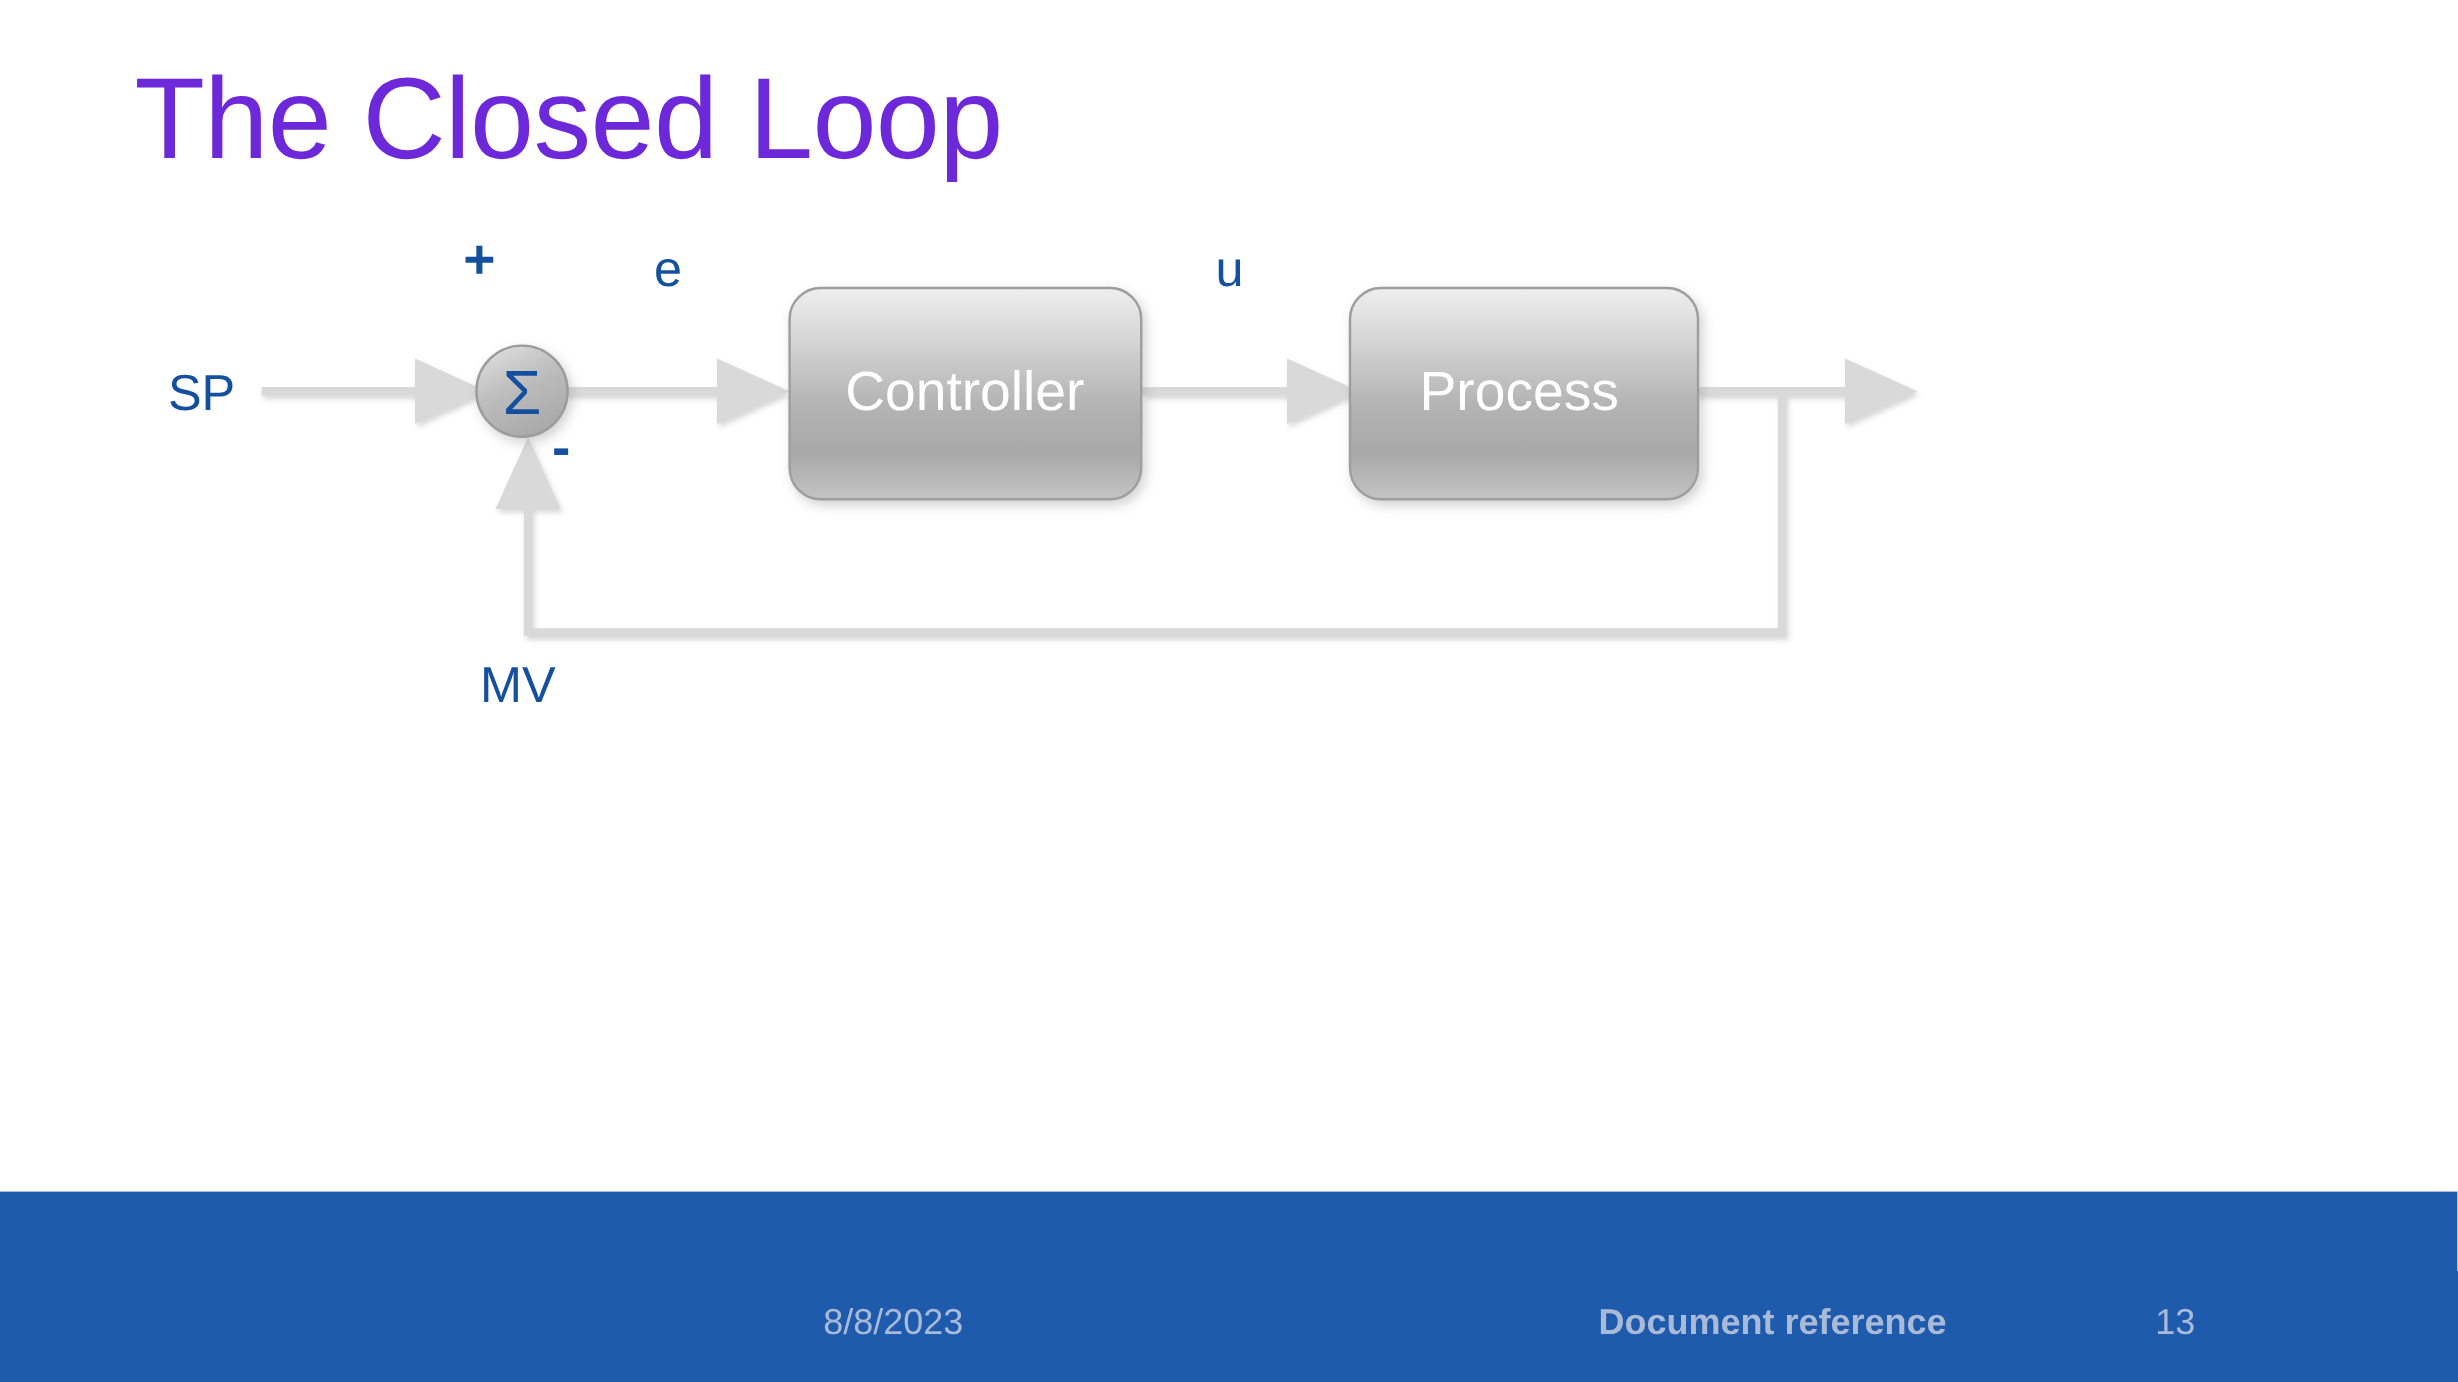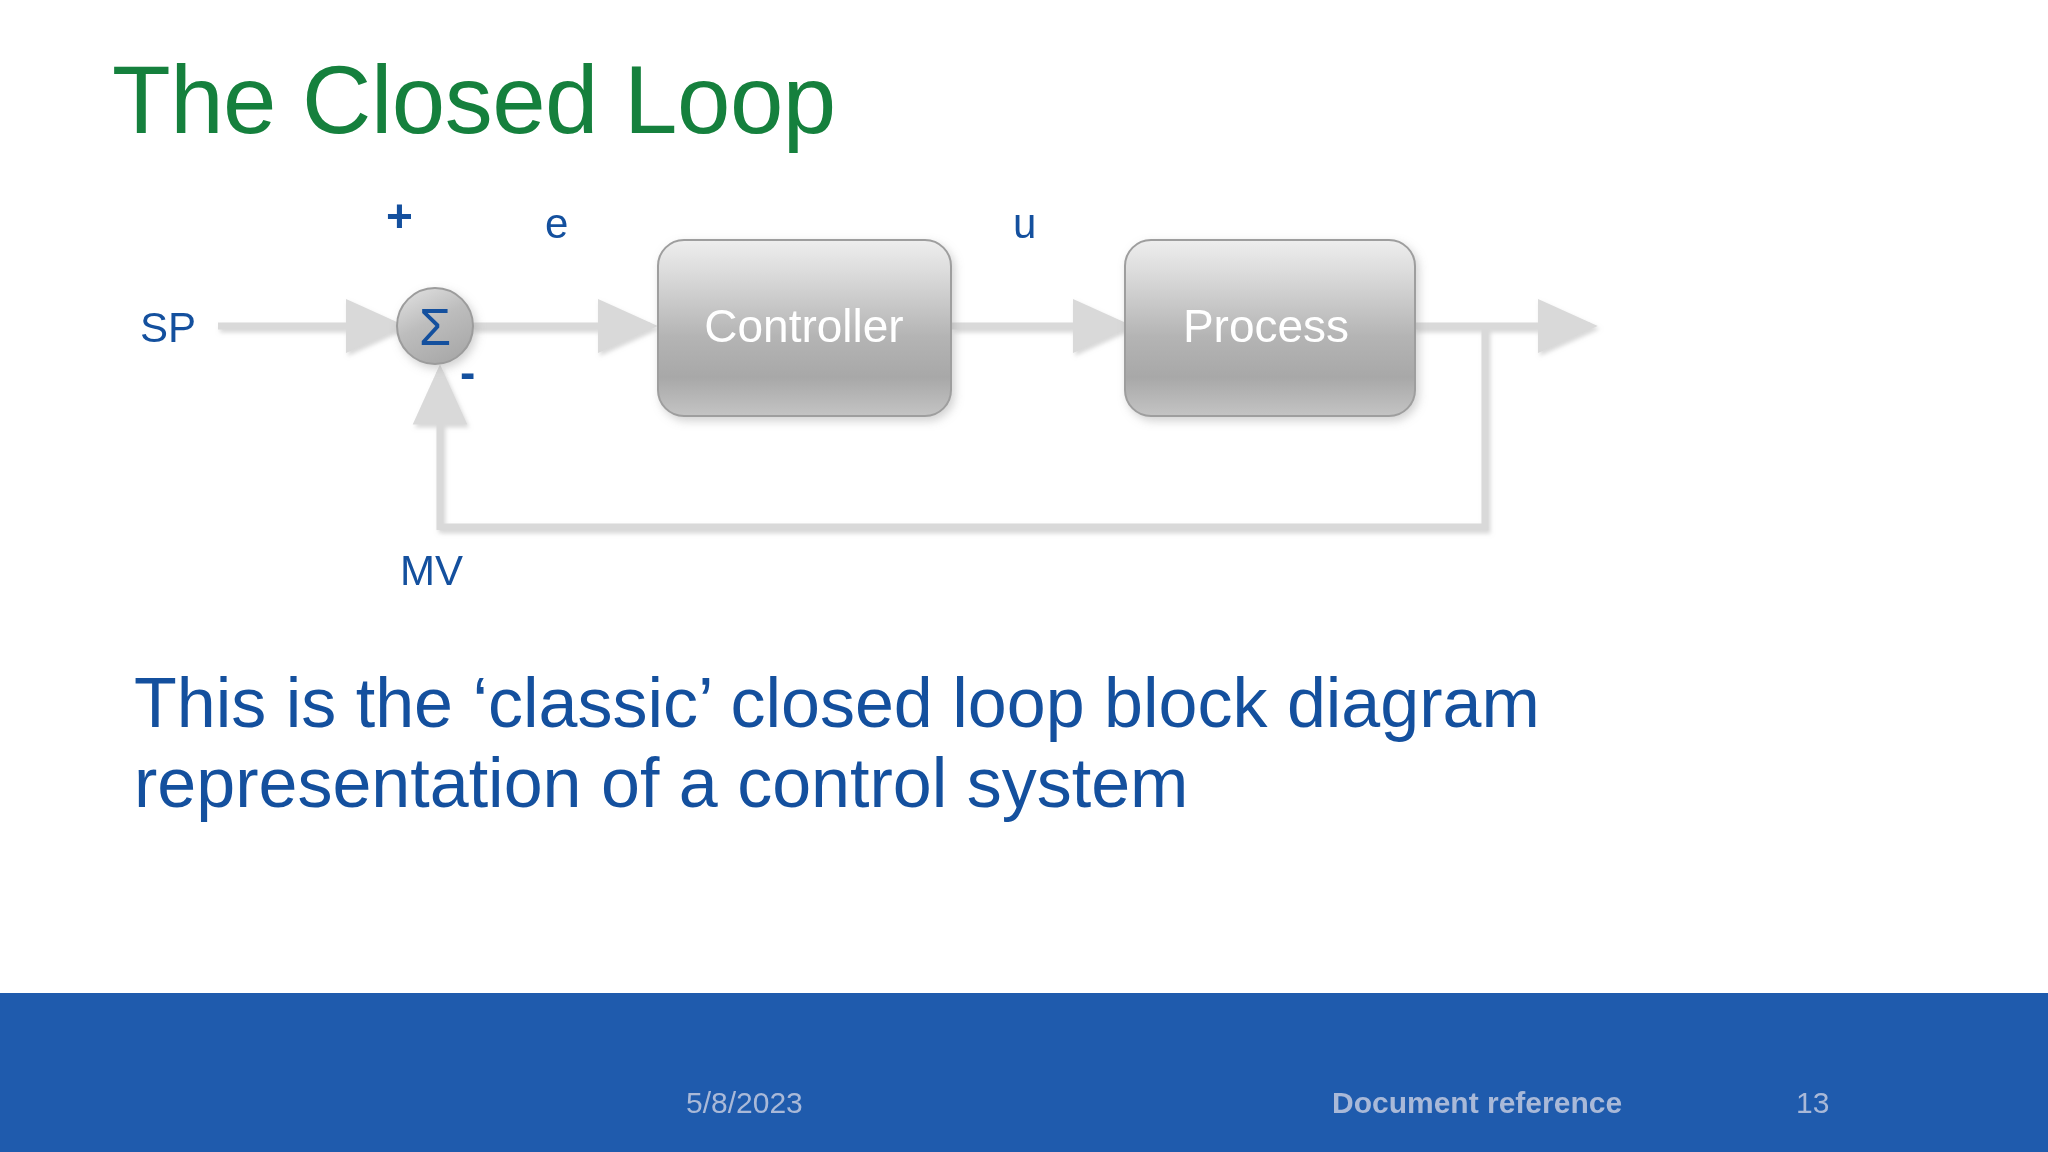--- a/index.html
+++ b/index.html
@@ -21,21 +21,21 @@
     background: #ffffff;
   }
 
   
   #slide-title {
     position: absolute;
     left: 112px;
     top: 48px;
     font-size: 96px;
     line-height: 1.08;
-    color: #15803d;
+    color: #6d28d9;
     letter-spacing: -0.5px;
     white-space: nowrap;
   }
 
   
   #diagram {
     position: absolute;
     left: 0;
     top: 170px;
     width: 2048px;
@@ -169,25 +169,21 @@
         <text class="blk-label" x="1266" y="172" text-anchor="middle">Process</text>
       </g>
 
       <text class="sig-label" x="140" y="172">SP</text>
       <text class="sig-label" x="545" y="68">e</text>
       <text class="sig-label" x="1013" y="68">u</text>
       <text class="sig-label" x="400" y="415">MV</text>
     </svg>
   </div>
 
-  <div id="body-text">
-    <span class="line">This is the ‘classic’ closed loop block diagram</span>
-    <span class="line">representation of a control system</span>
-  </div>
 
   <div id="footer-bar"></div>
 
 
-  <div class="footer-text" id="footer-date">5/8/2023</div>
+  <div class="footer-text" id="footer-date">8/8/2023</div>
   <div class="footer-text" id="footer-ref">Document reference</div>
   <div class="footer-text" id="footer-page">13</div>
 
 </div>
 
 </body></html>

